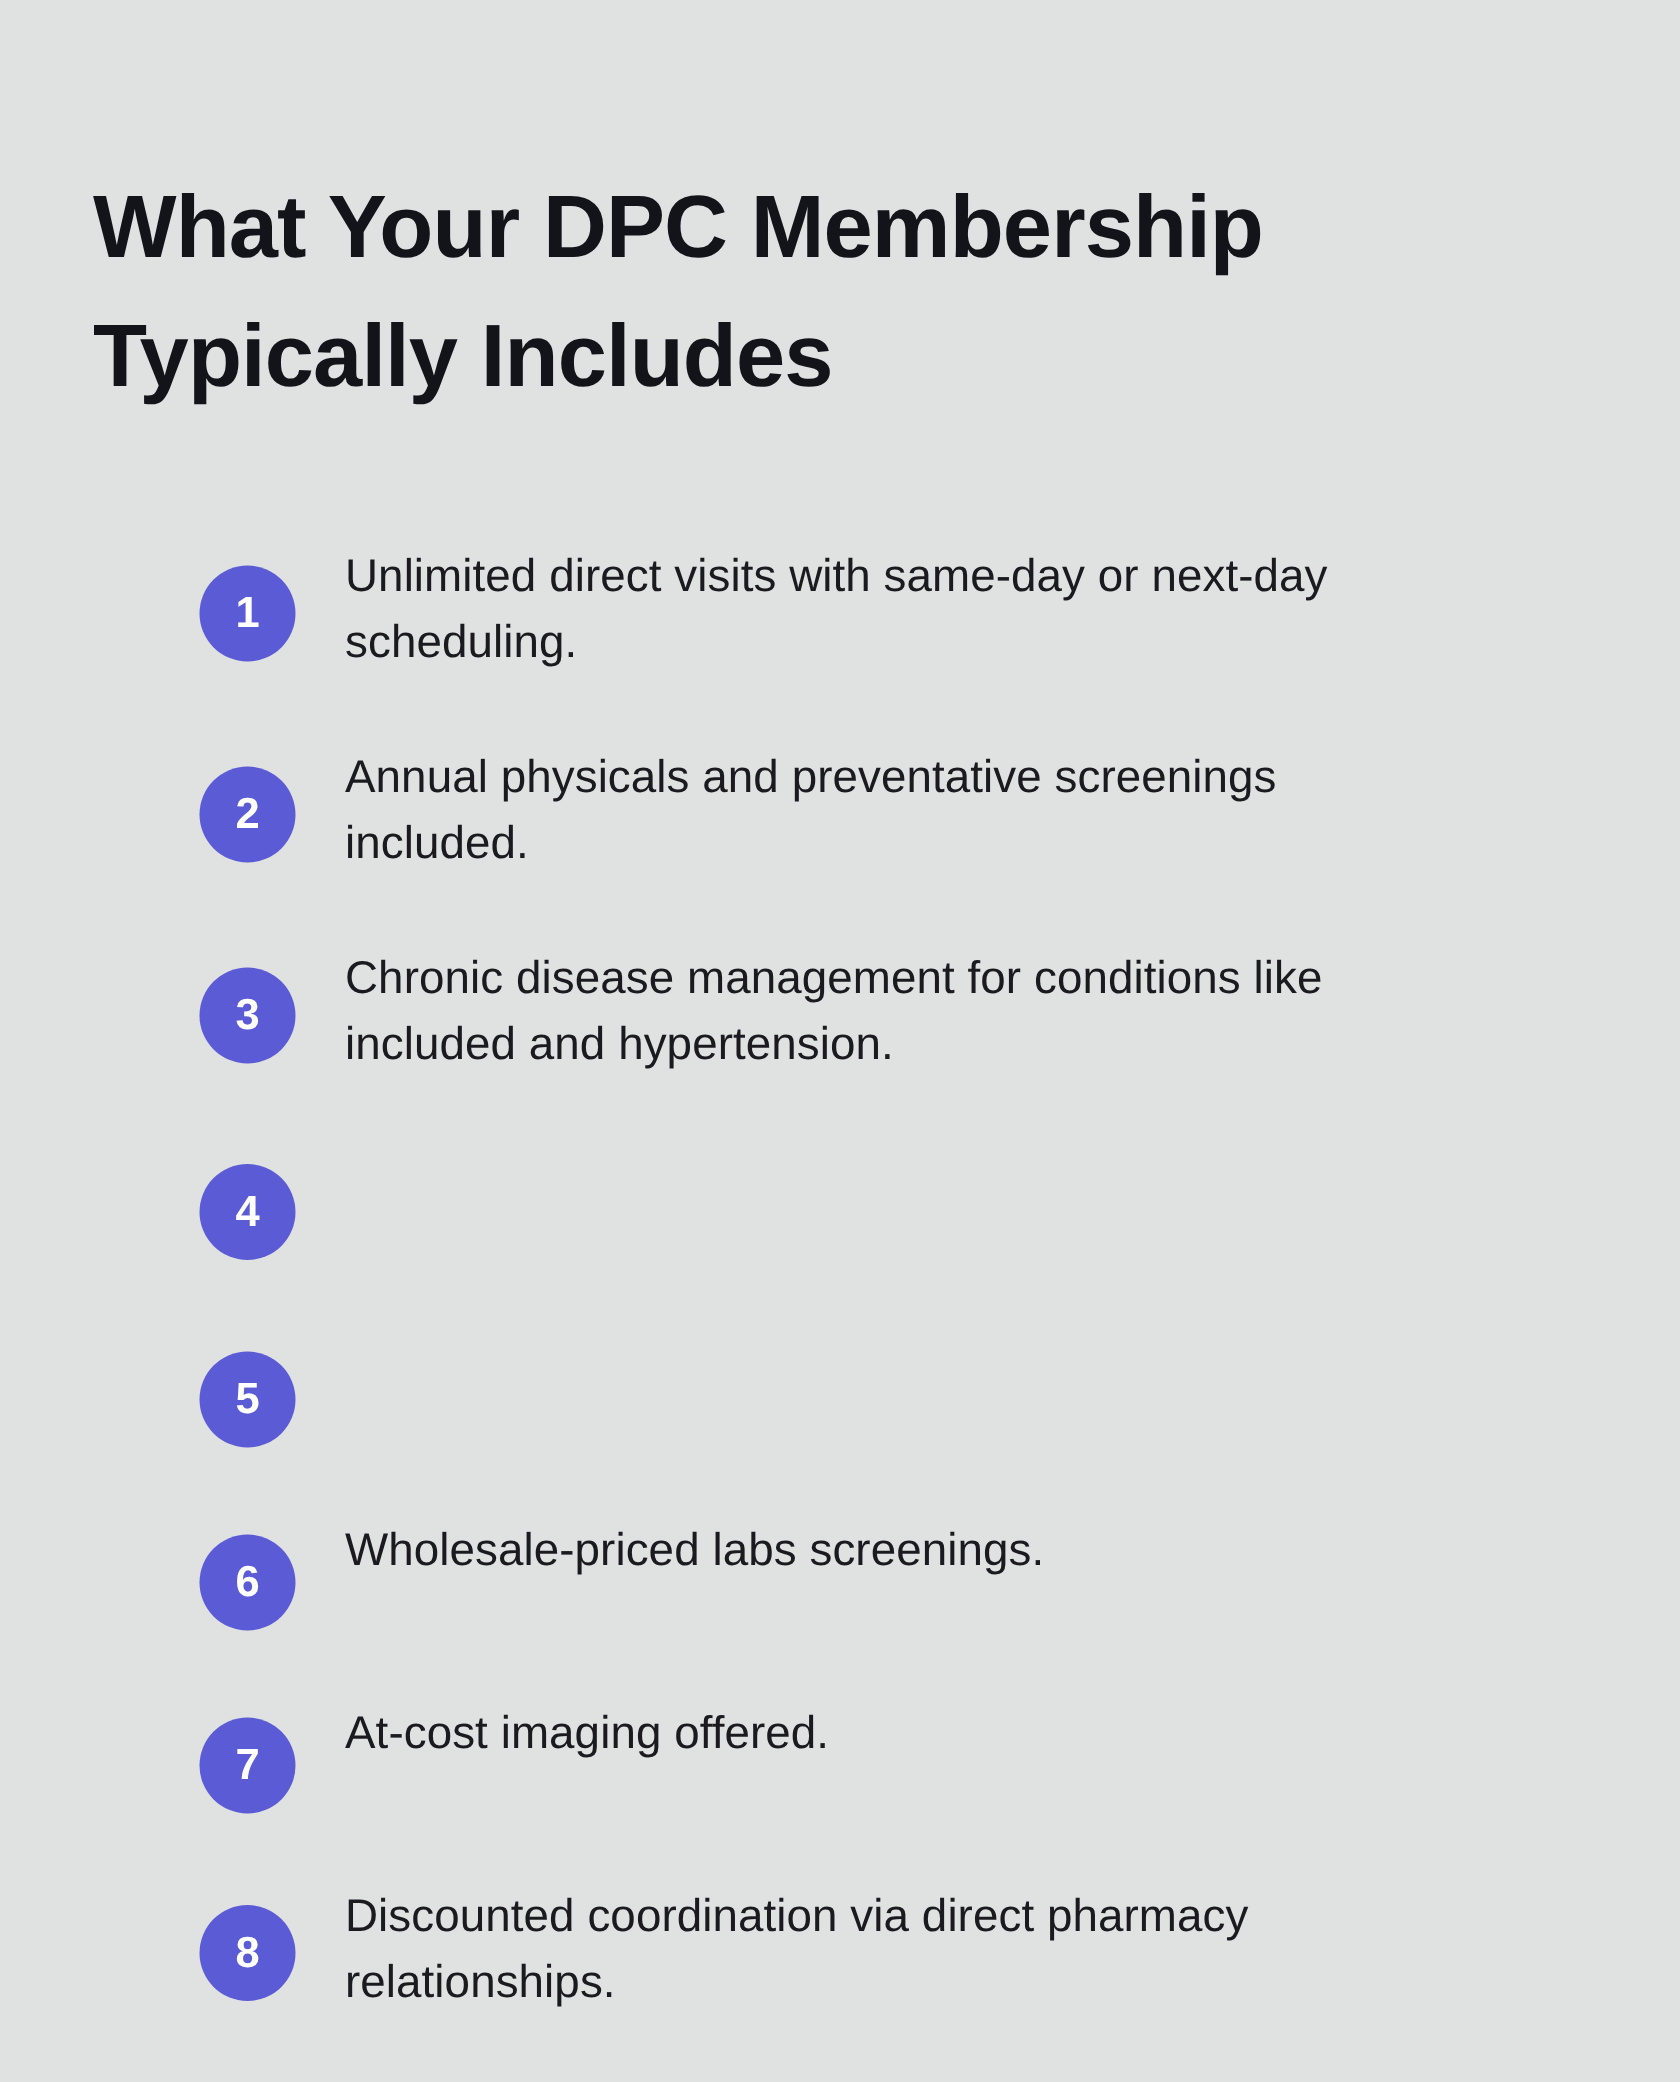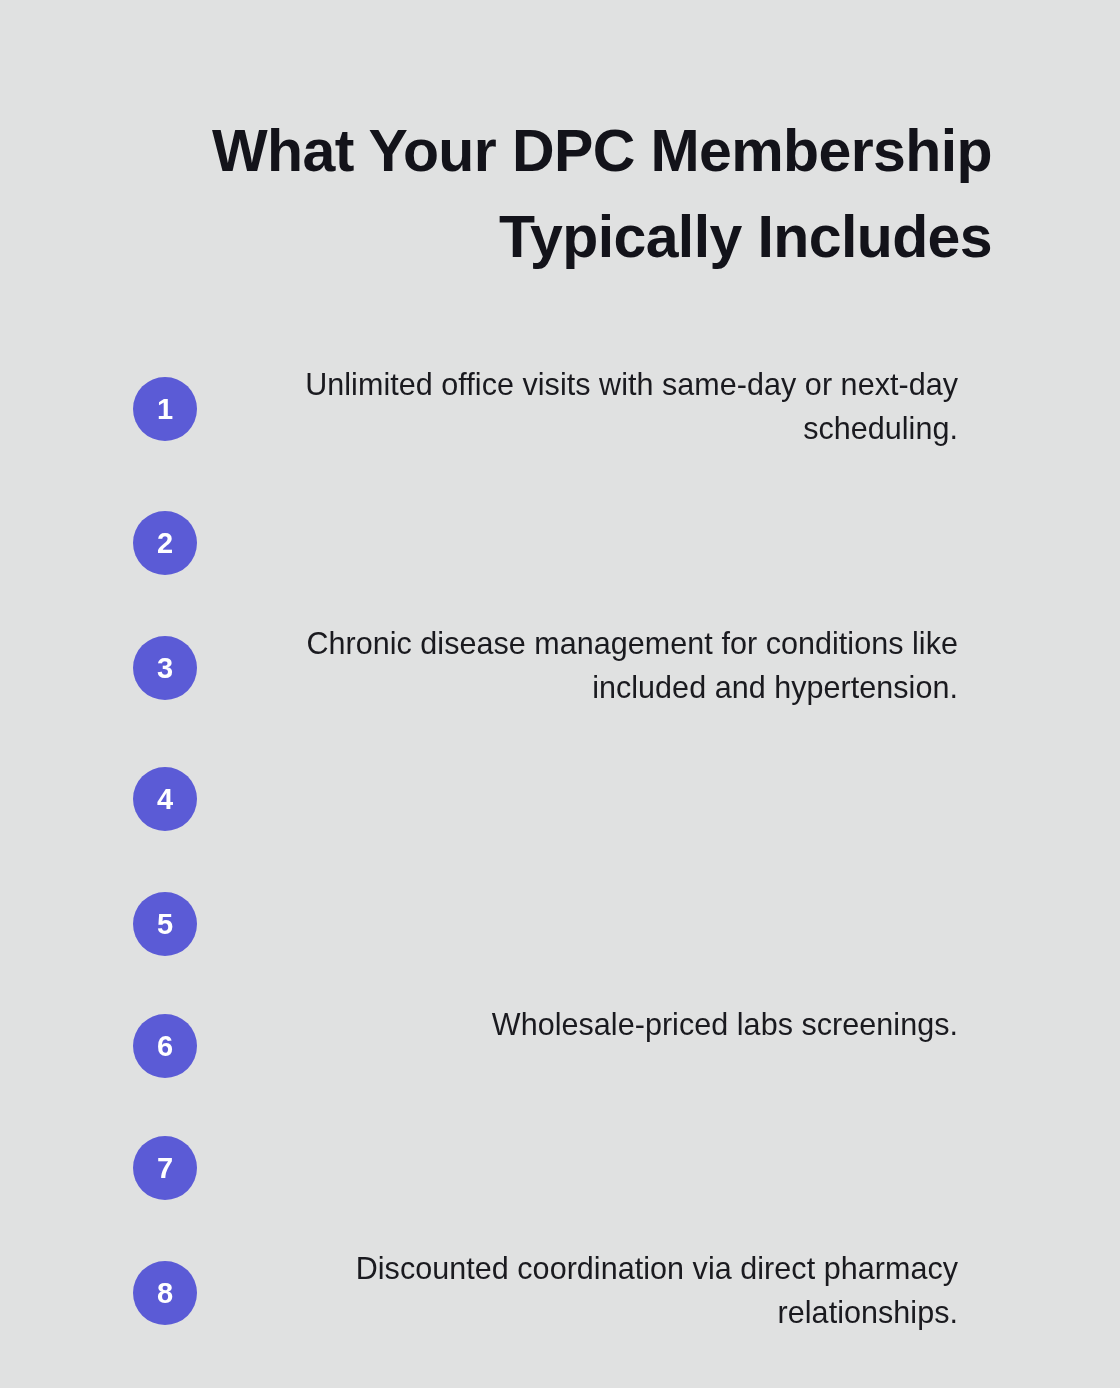--- a/index.html
+++ b/index.html
@@ -13,21 +13,20 @@
     font-family: "Liberation Sans", sans-serif;
     -webkit-font-smoothing: antialiased;
     overflow: hidden;
   }
 
   .page {
     position: relative;
     width: 1120px;
     height: 1388px;
     box-sizing: border-box;
-    text-align: right;
   }
 
   .title {
     position: absolute;
     left: 62px;
     top: 108px;
     width: 930px;
     margin: 0;
     font-family: "Liberation Sans Narrow", "Liberation Sans", sans-serif;
     font-size: 59px;
@@ -95,25 +94,26 @@
 
 <div class="page">
 
   <h1 class="title">What Your DPC Membership
 Typically Includes</h1>
 
   <ul class="list">
 
     <li class="list-item">
       <span class="badge">1</span>
-      <span class="item-text">Unlimited office visits with same-day or next-day scheduling.</span>
+      <span class="item-text">Unlimited direct visits with same-day or next-day scheduling.</span>
     </li>
 
     <li class="list-item">
       <span class="badge">2</span>
+      <span class="item-text">Annual physicals and preventative screenings included.</span>
     </li>
 
     <li class="list-item">
       <span class="badge">3</span>
       <span class="item-text">Chronic disease management for conditions like included and hypertension.</span>
     </li>
 
     <li class="list-item single">
       <span class="badge">4</span>
     </li>
@@ -122,20 +122,21 @@
       <span class="badge">5</span>
     </li>
 
     <li class="list-item single">
       <span class="badge">6</span>
       <span class="item-text">Wholesale-priced labs screenings.</span>
     </li>
 
     <li class="list-item single">
       <span class="badge">7</span>
+      <span class="item-text">At-cost imaging offered.</span>
     </li>
 
     <li class="list-item">
       <span class="badge">8</span>
       <span class="item-text">Discounted coordination via direct pharmacy relationships.</span>
     </li>
 
   </ul>
 </div>
 

